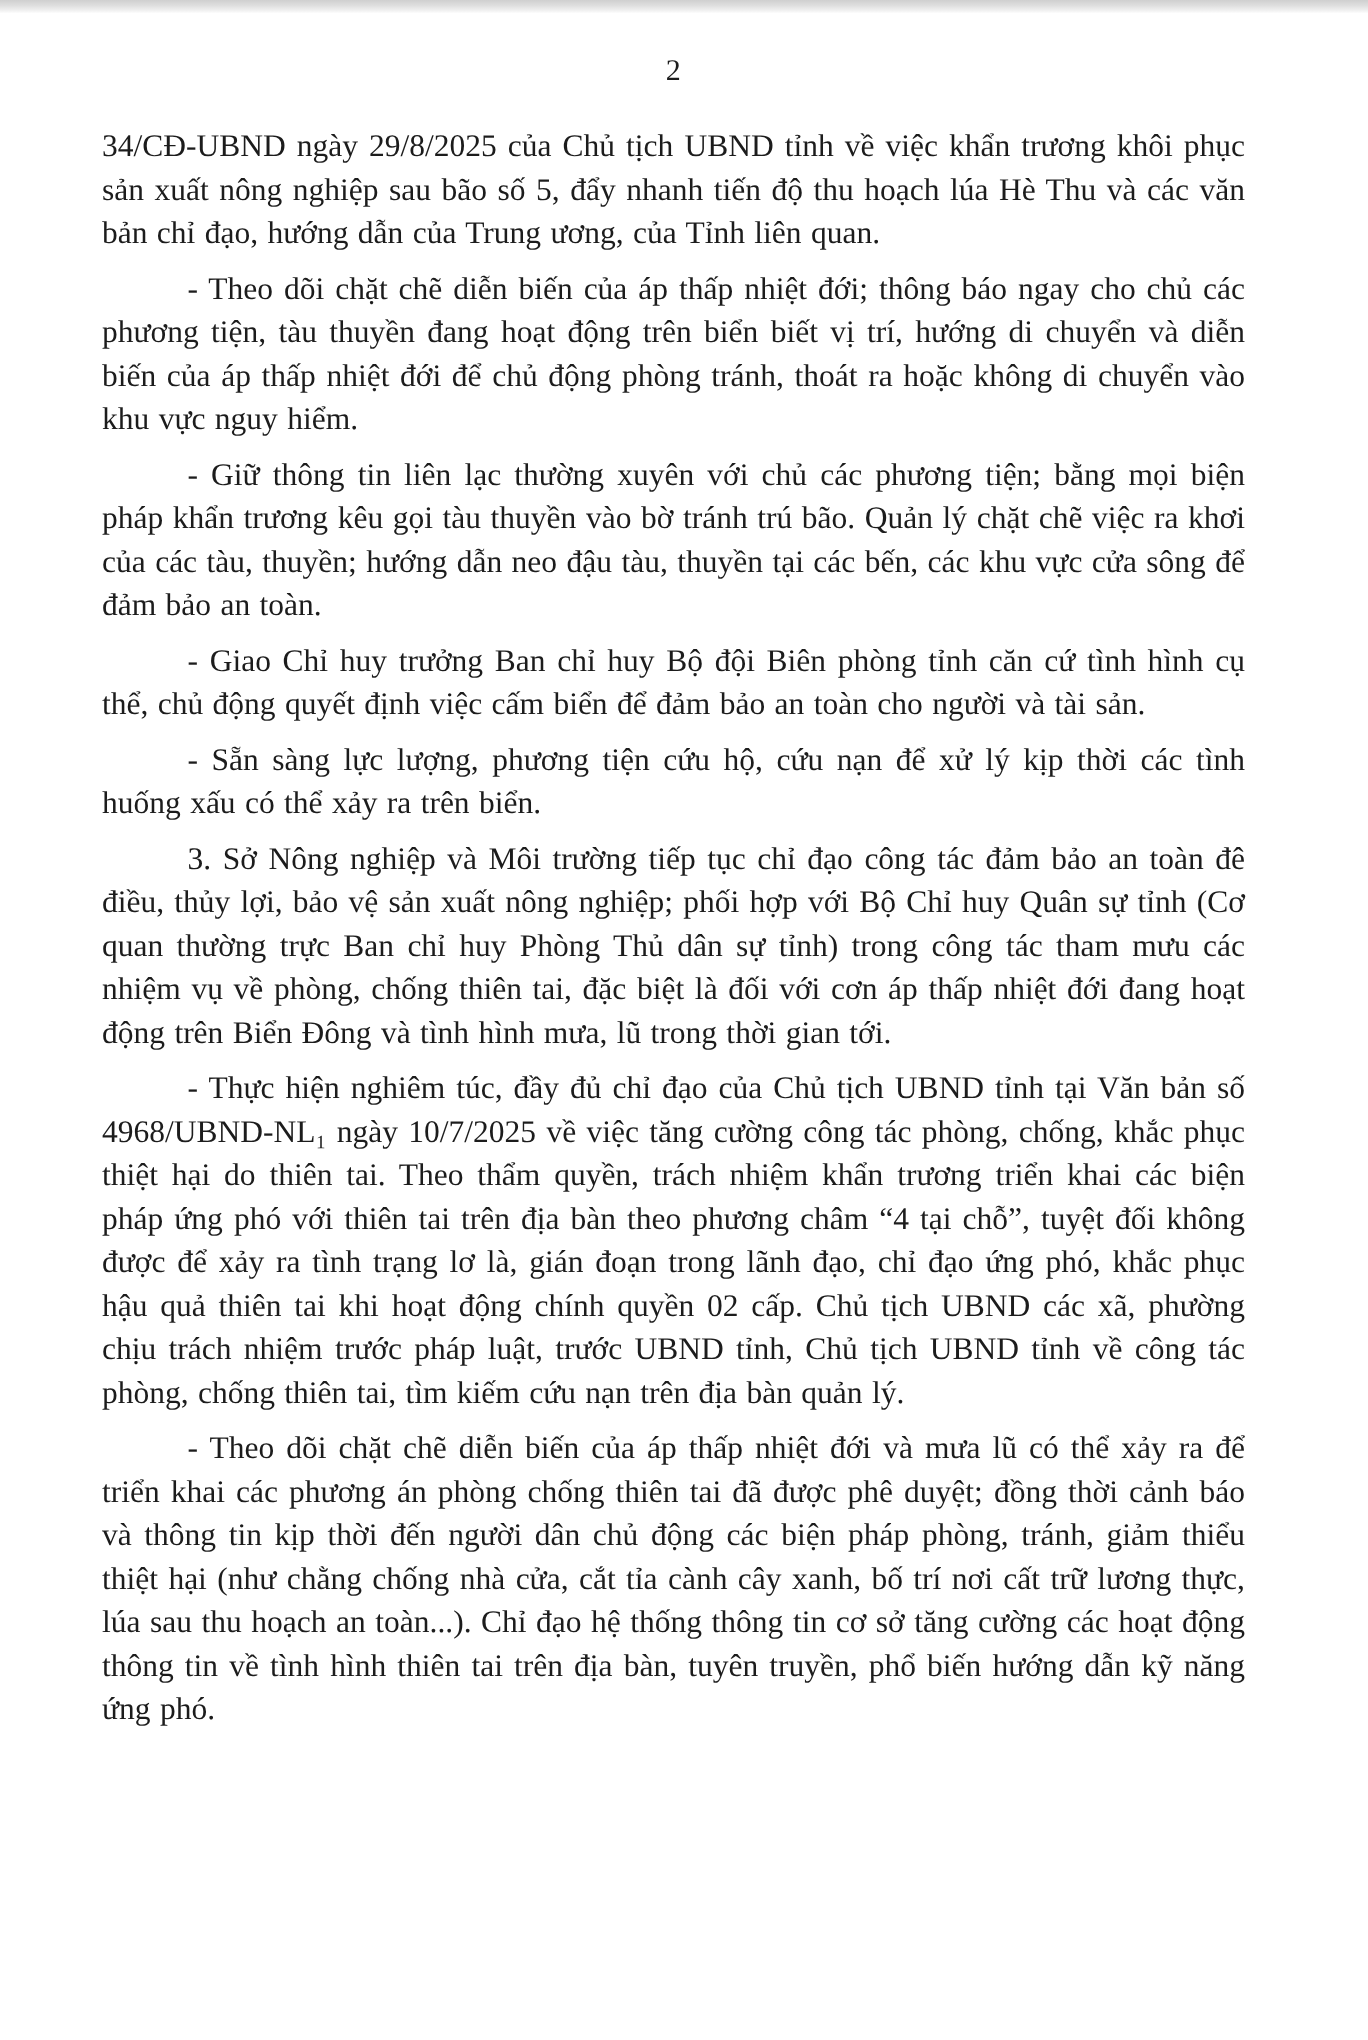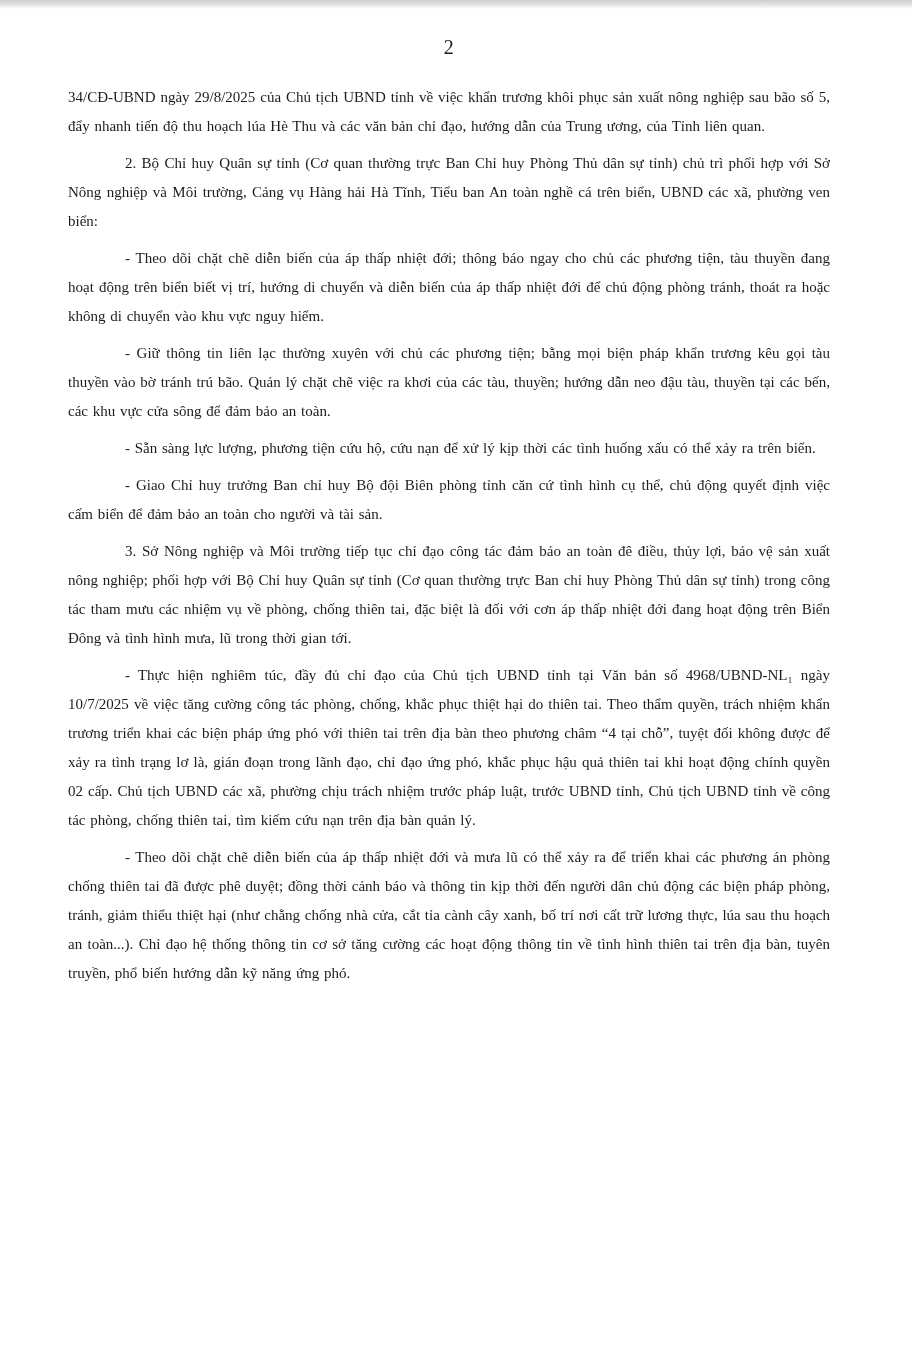--- a/index.html
+++ b/index.html
@@ -29,21 +29,21 @@
     padding: 36px 82px 20px 68px;
   }
   .page-number {
     text-align: center;
     font-size: 20px;
     margin-bottom: 24px;
     letter-spacing: 0.5px;
   }
   .body-text p {
     margin: 0 0 8px 0;
-    font-size: 15px;
+    font-size: 21px;
     line-height: 29px;
     text-align: justify;
     word-spacing: 1px;
   }
   .body-text p.indent {
     text-indent: 57px;
   }
   .body-text p.noindent {
     text-indent: 0;
   }
@@ -51,22 +51,21 @@
 </head>
 <body>
 
 <div class="scan-edge"></div>
 
 <div class="page">
   <div class="page-number">2</div>
 
   <div class="body-text">
     <p class="noindent">34/CĐ-UBND ngày 29/8/2025 của Chủ tịch UBND tỉnh về việc khẩn trương khôi phục sản xuất nông nghiệp sau bão số 5, đẩy nhanh tiến độ thu hoạch lúa Hè Thu và các văn bản chỉ đạo, hướng dẫn của Trung ương, của Tỉnh liên quan.</p>
-    <p class="indent">2. Bộ Chỉ huy Quân sự tỉnh (Cơ quan thường trực Ban Chỉ huy Phòng Thủ dân sự tỉnh) chủ trì phối hợp với Sở Nông nghiệp và Môi trường, Cảng vụ Hàng hải Hà Tĩnh, Tiểu ban An toàn nghề cá trên biển, UBND các xã, phường ven biển:</p>
     <p class="indent">- Theo dõi chặt chẽ diễn biến của áp thấp nhiệt đới; thông báo ngay cho chủ các phương tiện, tàu thuyền đang hoạt động trên biển biết vị trí, hướng di chuyển và diễn biến của áp thấp nhiệt đới để chủ động phòng tránh, thoát ra hoặc không di chuyển vào khu vực nguy hiểm.</p>
     <p class="indent">- Giữ thông tin liên lạc thường xuyên với chủ các phương tiện; bằng mọi biện pháp khẩn trương kêu gọi tàu thuyền vào bờ tránh trú bão. Quản lý chặt chẽ việc ra khơi của các tàu, thuyền; hướng dẫn neo đậu tàu, thuyền tại các bến, các khu vực cửa sông để đảm bảo an toàn.</p>
+    <p class="indent">- Giao Chỉ huy trưởng Ban chỉ huy Bộ đội Biên phòng tỉnh căn cứ tình hình cụ thể, chủ động quyết định việc cấm biển để đảm bảo an toàn cho người và tài sản.</p>
     <p class="indent">- Sẵn sàng lực lượng, phương tiện cứu hộ, cứu nạn để xử lý kịp thời các tình huống xấu có thể xảy ra trên biển.</p>
-    <p class="indent">- Giao Chỉ huy trưởng Ban chỉ huy Bộ đội Biên phòng tỉnh căn cứ tình hình cụ thể, chủ động quyết định việc cấm biển để đảm bảo an toàn cho người và tài sản.</p>
     <p class="indent">3. Sở Nông nghiệp và Môi trường tiếp tục chỉ đạo công tác đảm bảo an toàn đê điều, thủy lợi, bảo vệ sản xuất nông nghiệp; phối hợp với Bộ Chỉ huy Quân sự tỉnh (Cơ quan thường trực Ban chỉ huy Phòng Thủ dân sự tỉnh) trong công tác tham mưu các nhiệm vụ về phòng, chống thiên tai, đặc biệt là đối với cơn áp thấp nhiệt đới đang hoạt động trên Biển Đông và tình hình mưa, lũ trong thời gian tới.</p>
     <p class="indent">- Thực hiện nghiêm túc, đầy đủ chỉ đạo của Chủ tịch UBND tỉnh tại Văn bản số 4968/UBND-NL₁ ngày 10/7/2025 về việc tăng cường công tác phòng, chống, khắc phục thiệt hại do thiên tai. Theo thẩm quyền, trách nhiệm khẩn trương triển khai các biện pháp ứng phó với thiên tai trên địa bàn theo phương châm “4 tại chỗ”, tuyệt đối không được để xảy ra tình trạng lơ là, gián đoạn trong lãnh đạo, chỉ đạo ứng phó, khắc phục hậu quả thiên tai khi hoạt động chính quyền 02 cấp. Chủ tịch UBND các xã, phường chịu trách nhiệm trước pháp luật, trước UBND tỉnh, Chủ tịch UBND tỉnh về công tác phòng, chống thiên tai, tìm kiếm cứu nạn trên địa bàn quản lý.</p>
     <p class="indent">- Theo dõi chặt chẽ diễn biến của áp thấp nhiệt đới và mưa lũ có thể xảy ra để triển khai các phương án phòng chống thiên tai đã được phê duyệt; đồng thời cảnh báo và thông tin kịp thời đến người dân chủ động các biện pháp phòng, tránh, giảm thiểu thiệt hại (như chằng chống nhà cửa, cắt tỉa cành cây xanh, bố trí nơi cất trữ lương thực, lúa sau thu hoạch an toàn...). Chỉ đạo hệ thống thông tin cơ sở tăng cường các hoạt động thông tin về tình hình thiên tai trên địa bàn, tuyên truyền, phổ biến hướng dẫn kỹ năng ứng phó.</p>
   </div>
 </div>
 
 </body></html>

